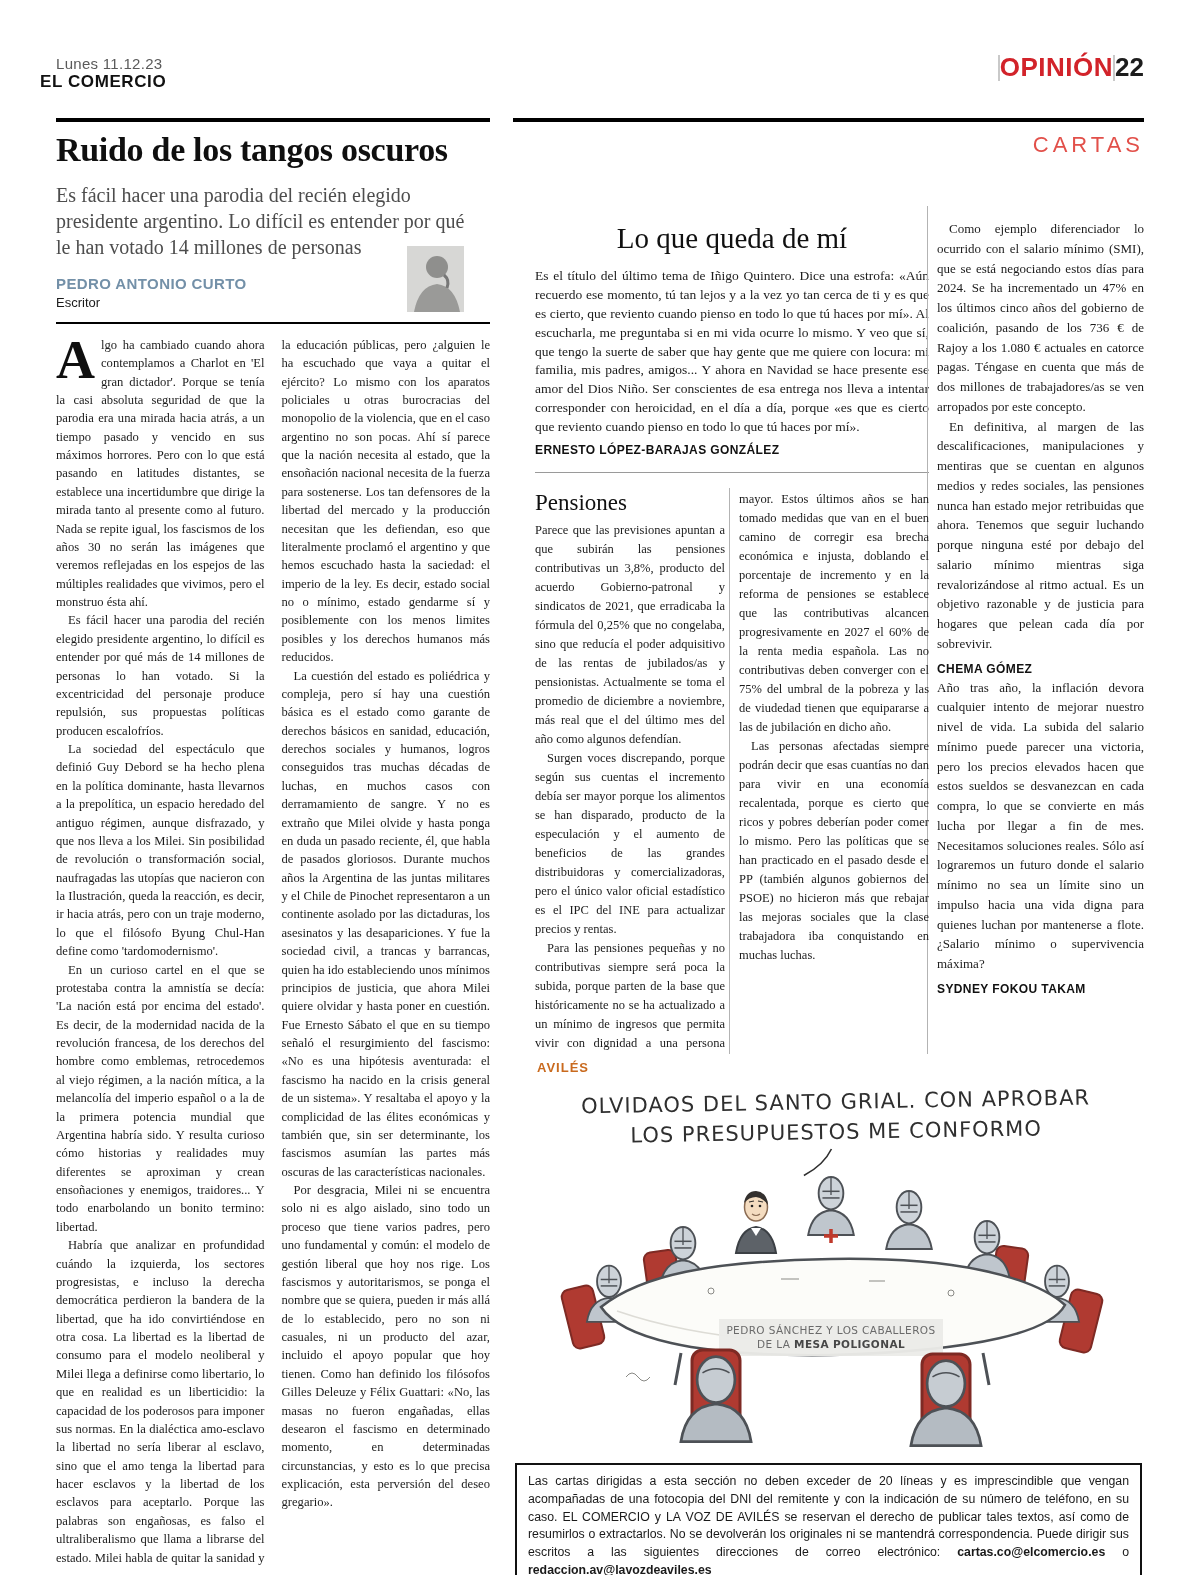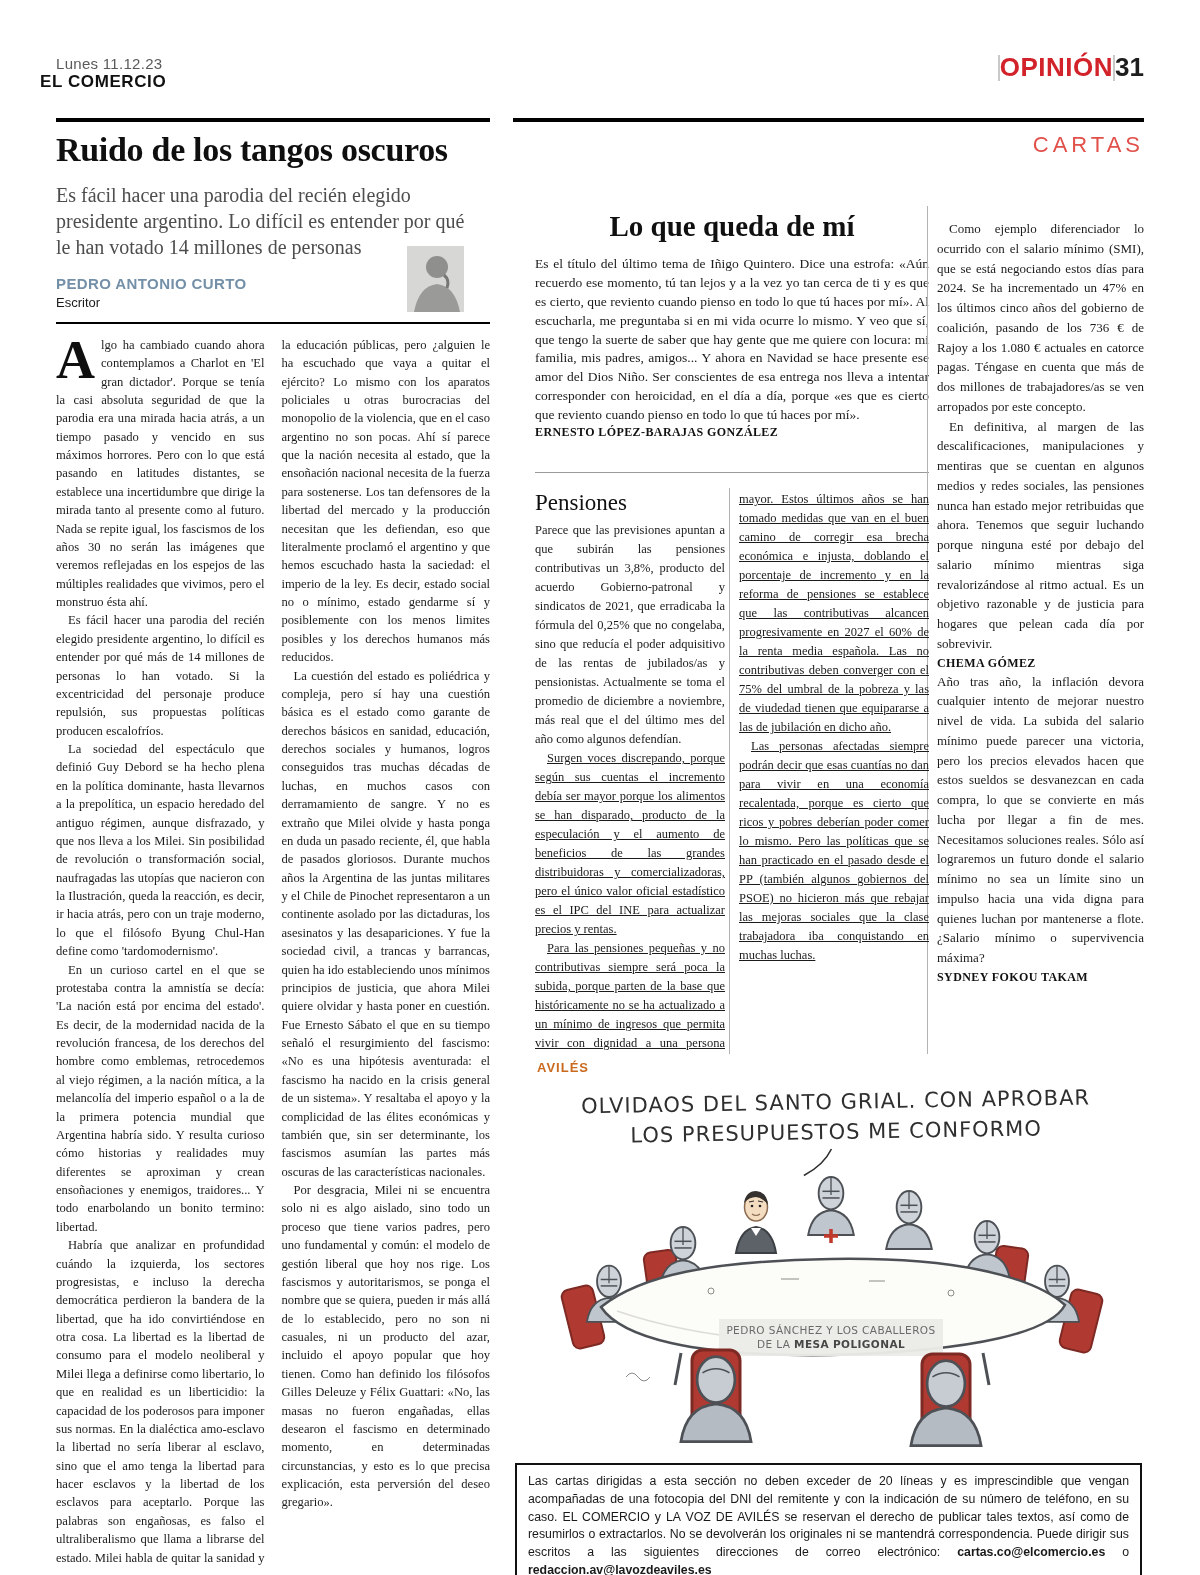--- a/index.html
+++ b/index.html
@@ -37,34 +37,34 @@
   .article-body p + p { text-indent:12px; }
   .dropcap { float:left; font-weight:700; font-size:54px; line-height:42px; padding:3px 6px 0 0; color:#0f0f0f; }
 
   
   .right-section { position:absolute; left:513px; top:118px; width:631px; height:1457px; }
   .right-section .rule-thick { position:absolute; left:0; top:0; width:631px; }
   .kicker { position:absolute; left:0; top:14px; width:631px; text-align:right;
             font-family:"Liberation Sans",sans-serif; font-size:22px; font-weight:500;
             letter-spacing:4px; color:#e2504a; line-height:1.2; }
   .letter1 { position:absolute; left:22px; top:88px; width:394px; }
-  .letter1 h2 { margin:4px 0 12px 0; text-align:center; font-size:29px; font-weight:700; color:#101010; }
+  .letter1 h2 { margin:16px 0 12px 0; text-align:center; font-size:29px; font-weight:400; color:#101010; }
   .letter1 .ltext { font-size:13.5px; line-height:1.4; text-align:justify; hyphens:auto; }
-  .sig { font-family:Liberation Serif, serif; font-size:12px; font-weight:700;
-         letter-spacing:.4px; color:#111; margin-top:0; }
+  .sig { font-family:Liberation Sans, sans-serif; font-size:12px; font-weight:700;
+         letter-spacing:.4px; color:#111; margin-top:6px; }
   .hrule  { position:absolute; left:22px; top:354px; width:394px; height:1px; background:#9a9a9a; }
   .vrule1 { position:absolute; left:414px; top:88px;  width:1px; height:848px; background:#b3b3b3; }
   .vrule2 { position:absolute; left:216px; top:370px; width:1px; height:566px; background:#b3b3b3; }
 
   .pensiones { position:absolute; left:22px; top:372px; width:394px; height:570px; overflow:hidden;
                column-count:2; column-gap:14px; column-fill:auto;
                font-size:12.5px; line-height:1.52; text-align:justify; hyphens:auto; }
   .pensiones h3 { margin:0 0 6px 0; font-size:23px; font-weight:400; color:#101010; line-height:1.1; }
   .pensiones p { margin:0; }
-  .pensiones p + p { text-indent:12px;text-decoration:underline; }
+  .pensiones p + p { text-indent:12px; }
 
   .rightcol { position:absolute; left:424px; top:101px; width:207px;
               font-size:13px; line-height:1.52; text-align:justify; hyphens:auto; }
   .rightcol p { margin:0; text-indent:12px; }
   .rightcol p.no-indent { text-indent:0; }
   .rightcol h3 { margin:16px 0 8px 0; font-size:23px; font-weight:400; color:#101010; line-height:1.08; }
 
   
   .anton { position:absolute; left:24px; top:942px; font-family:"Liberation Sans",sans-serif;
            font-size:13px; font-weight:700; letter-spacing:1px; color:#c96a1e; }
@@ -83,21 +83,21 @@
 <body>
 
 <div class="page">
 
   <div class="masthead-date">Lunes 11.12.23</div>
   <div class="masthead-brand">EL COMERCIO</div>
   <div class="folio">
     <div class="sep"></div>
     <div class="section">OPINIÓN</div>
     <div class="sep"></div>
-    <div class="pageno">31</div>
+    <div class="pageno">22</div>
   </div>
 
   <div class="left-article">
     <div class="rule-thick"></div>
     <h1 class="article-title">Ruido de los tangos oscuros</h1>
     <div class="standfirst">Es fácil hacer una parodia del recién elegido presidente argentino. Lo difícil es entender por qué le han votado 14 millones de personas</div>
     <div class="byline">
       <div class="name">PEDRO ANTONIO CURTO</div>
       <div class="role">Escritor</div>
     </div>

